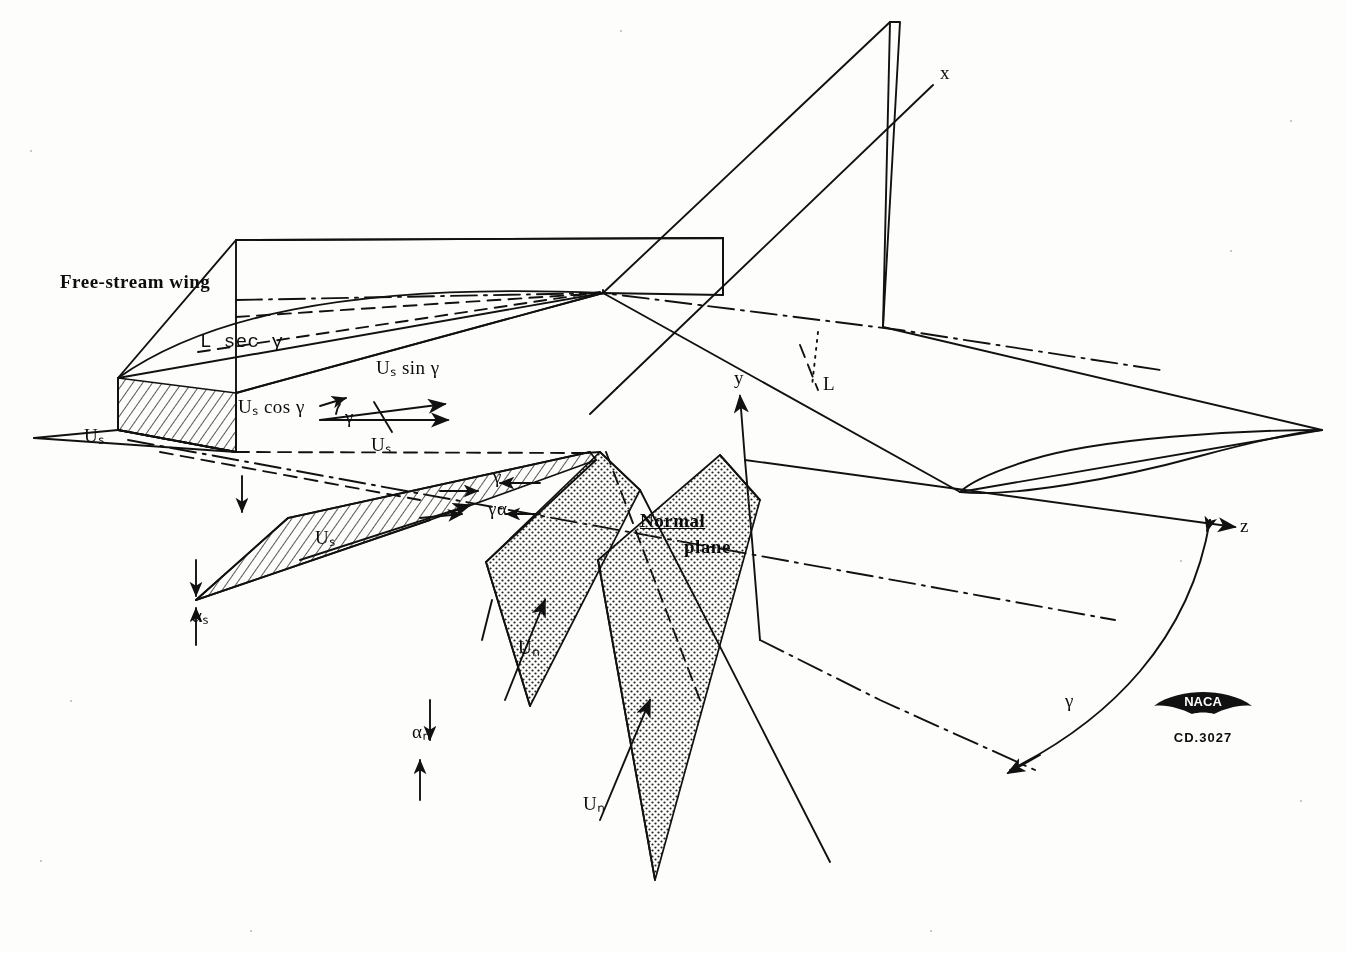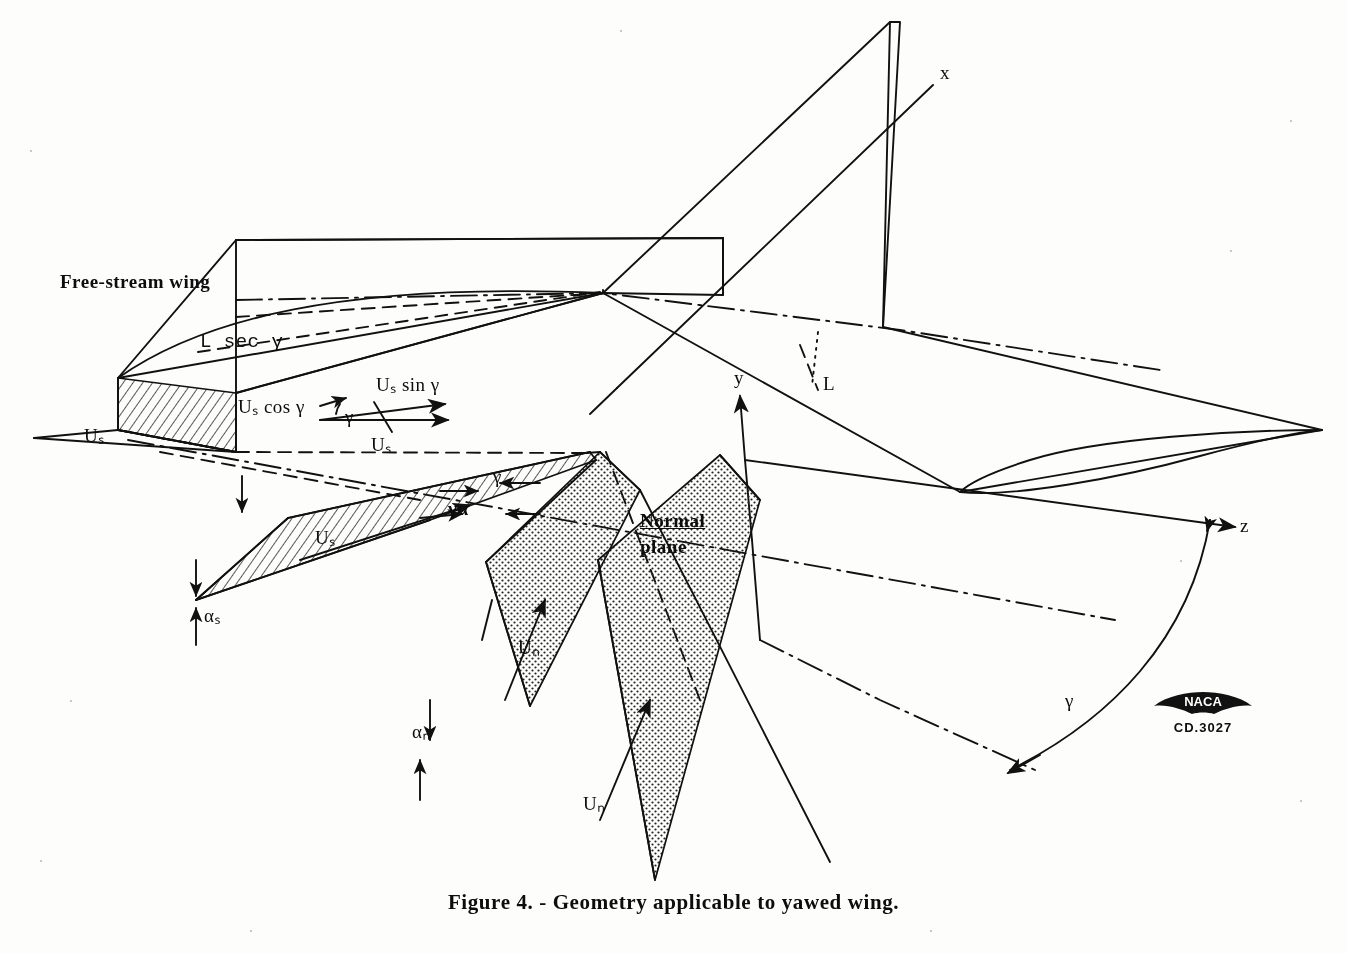--- a/index.html
+++ b/index.html
@@ -53,21 +53,21 @@
     left: 1148px;
     top: 692px;
     width: 110px;
     text-align: center;
   }
   #naca-stamp .code {
     font-family: "Liberation Sans", sans-serif;
     font-size: 13px;
     font-weight: bold;
     letter-spacing: 1px;
-    margin-top: 2px;
+    margin-top: 12px;
     color: #0d0d0d;
   }
   .speck {
     position: absolute;
     width: 2px;
     height: 2px;
     background: #b9b9b3;
     border-radius: 50%;
   }
 </style>
@@ -201,48 +201,47 @@
     </g>
 
     <g transform="translate(1148,692)">
       <path d="M6,14 C18,4 40,0 55,0 C70,0 92,4 104,14 C92,12 76,17 66,22 C60,20 50,20 44,22 C34,17 18,12 6,14 Z" fill="#111"></path>
       <text x="55" y="14" font-family="Liberation Sans, sans-serif" font-size="13" font-weight="bold" fill="#fdfdfb" text-anchor="middle">NACA</text>
     </g>
   </svg>
 
   <div class="lbl bold" style="left:60px; top:271px;">Free-stream wing</div>
   <div class="lbl bold" style="left:640px; top:510px;text-decoration:underline;">Normal</div>
-  <div class="lbl bold" style="left:640px; top:536px;">plane</div>
+  <div class="lbl bold" style="left:640px; top:536px;padding-left:44px;">plane</div>
 
   <div class="lbl" style="left:200px; top:331px;font-family:Liberation Mono, monospace;">L sec γ</div>
-  <div class="lbl" style="left:376px; top:371px;">Uₛ sin γ</div>
+  <div class="lbl" style="left:376px; top:354px;">Uₛ sin γ</div>
   <div class="lbl" style="left:238px; top:393px;">Uₛ cos γ</div>
   <div class="lbl" style="left:345px; top:406px;">γ</div>
   <div class="lbl" style="left:371px; top:431px;">Uₛ</div>
   <div class="lbl" style="left:84px; top:422px;">Uₛ</div>
   <div class="lbl" style="left:315px; top:524px;">Uₛ</div>
   <div class="lbl" style="left:493px; top:466px;">γ</div>
-  <div class="lbl" style="left:448px; top:498px;font-weight:bold;">γα</div>
-  <div class="lbl" style="left:204px; top:602px;">αₛ</div>
+  <div class="lbl" style="left:488px; top:498px;">γα</div>
+  <div class="lbl" style="left:192px; top:602px;">αₛ</div>
   <div class="lbl" style="left:412px; top:718px;">αₙ</div>
   <div class="lbl" style="left:518px; top:634px;">Uₙ</div>
   <div class="lbl" style="left:583px; top:790px;">Uₙ</div>
 
   <div class="lbl" style="left:940px; top:62px;">x</div>
   <div class="lbl" style="left:734px; top:367px;">y</div>
   <div class="lbl" style="left:1240px; top:515px;">z</div>
   <div class="lbl" style="left:823px; top:373px;">L</div>
   <div class="lbl" style="left:1065px; top:690px;">γ</div>
 
   <div id="naca-stamp">
     <div style="height:26px"></div>
     <div class="code">CD.3027</div>
   </div>
 
-  <div id="caption">Figure 4. - Geometry applicable to yawed wing.</div>
 
   <div class="speck" style="left:30px;  top:150px;"></div>
   <div class="speck" style="left:1290px;top:120px;"></div>
   <div class="speck" style="left:1230px;top:250px;"></div>
   <div class="speck" style="left:1180px;top:560px;"></div>
   <div class="speck" style="left:70px;  top:700px;"></div>
   <div class="speck" style="left:40px;  top:860px;"></div>
   <div class="speck" style="left:1300px;top:800px;"></div>
   <div class="speck" style="left:930px; top:930px;"></div>
   <div class="speck" style="left:250px; top:930px;"></div>

